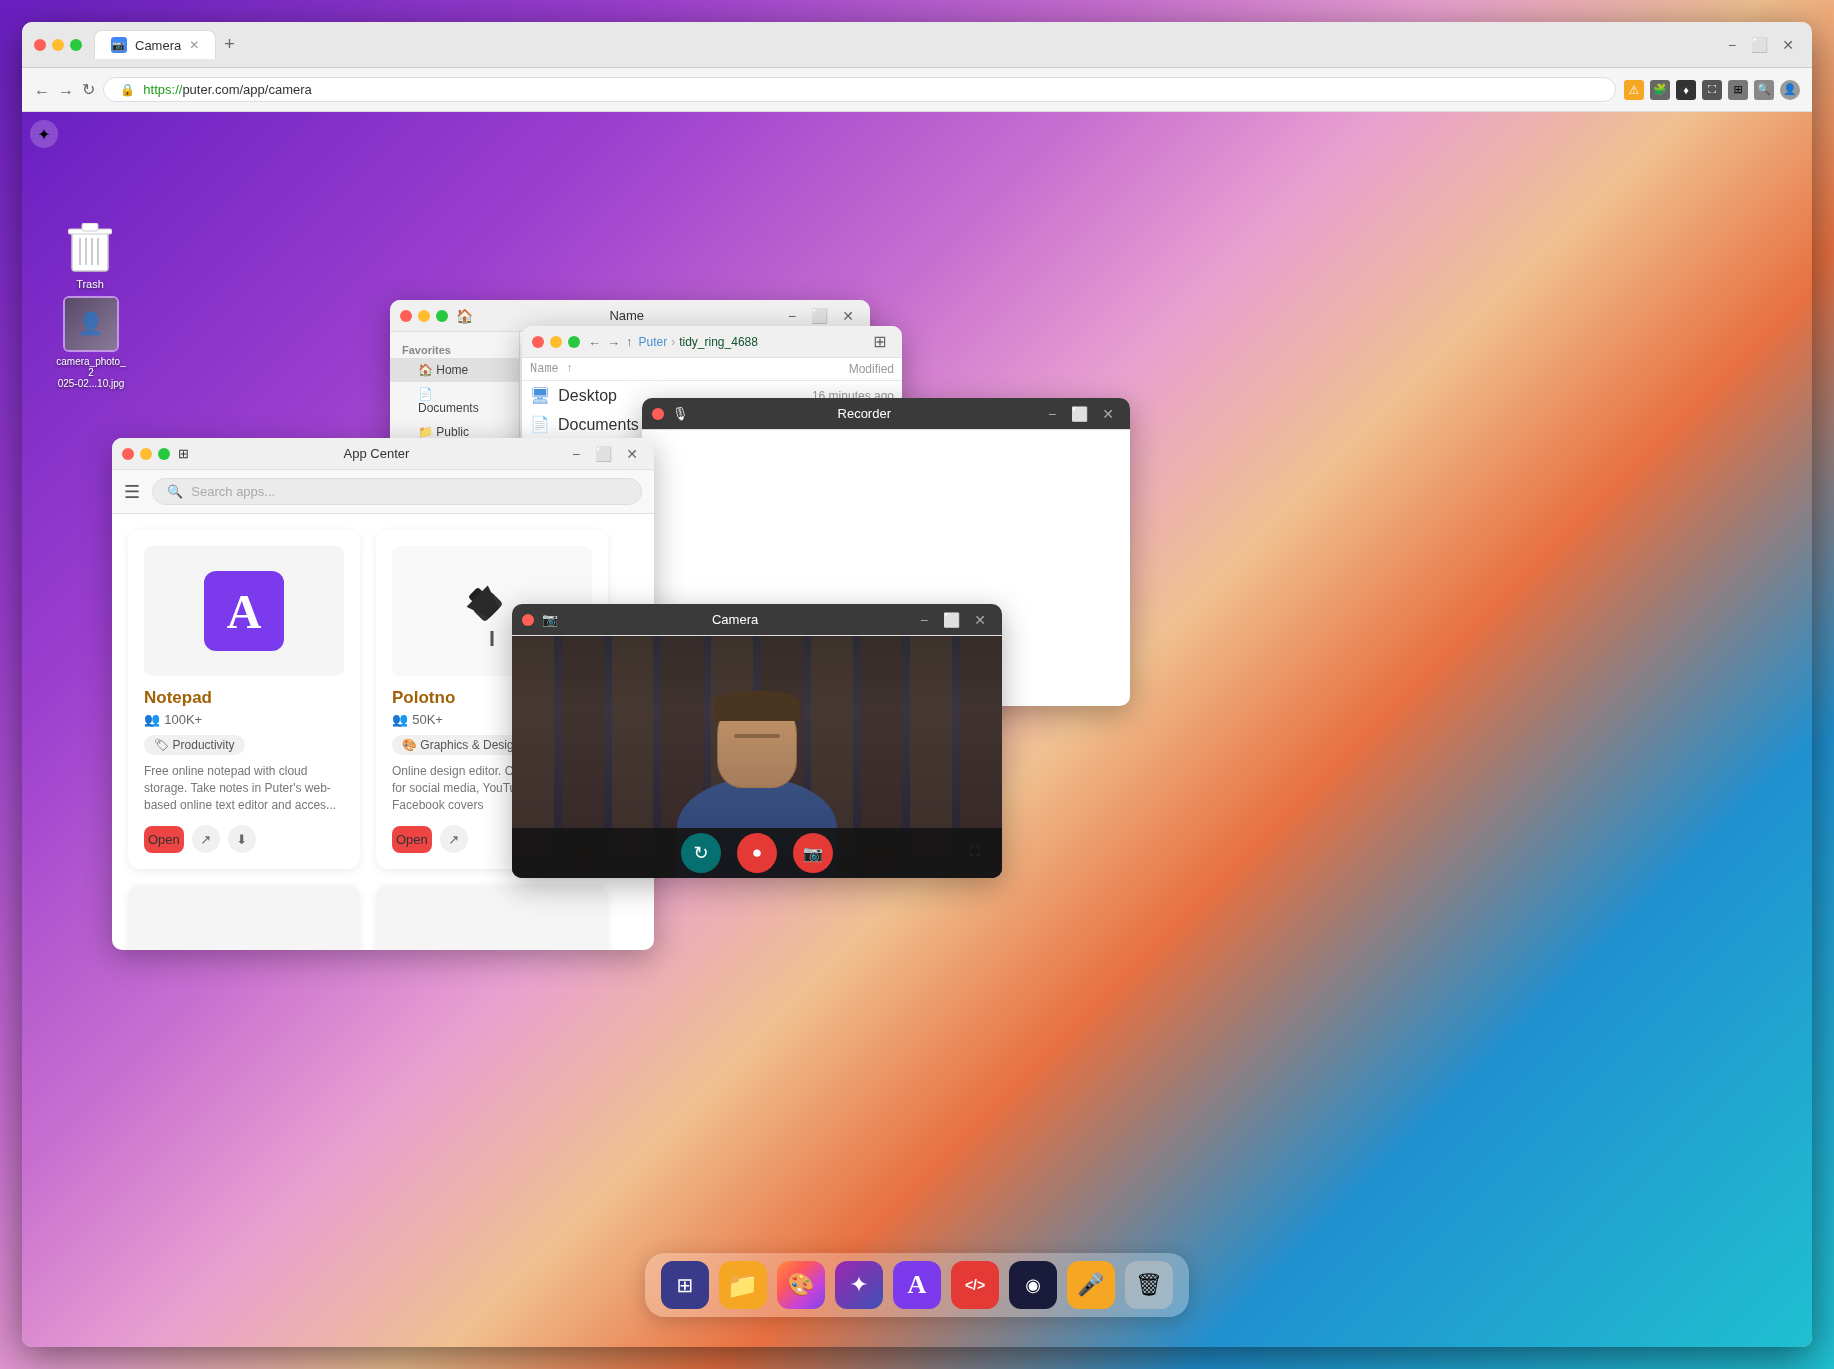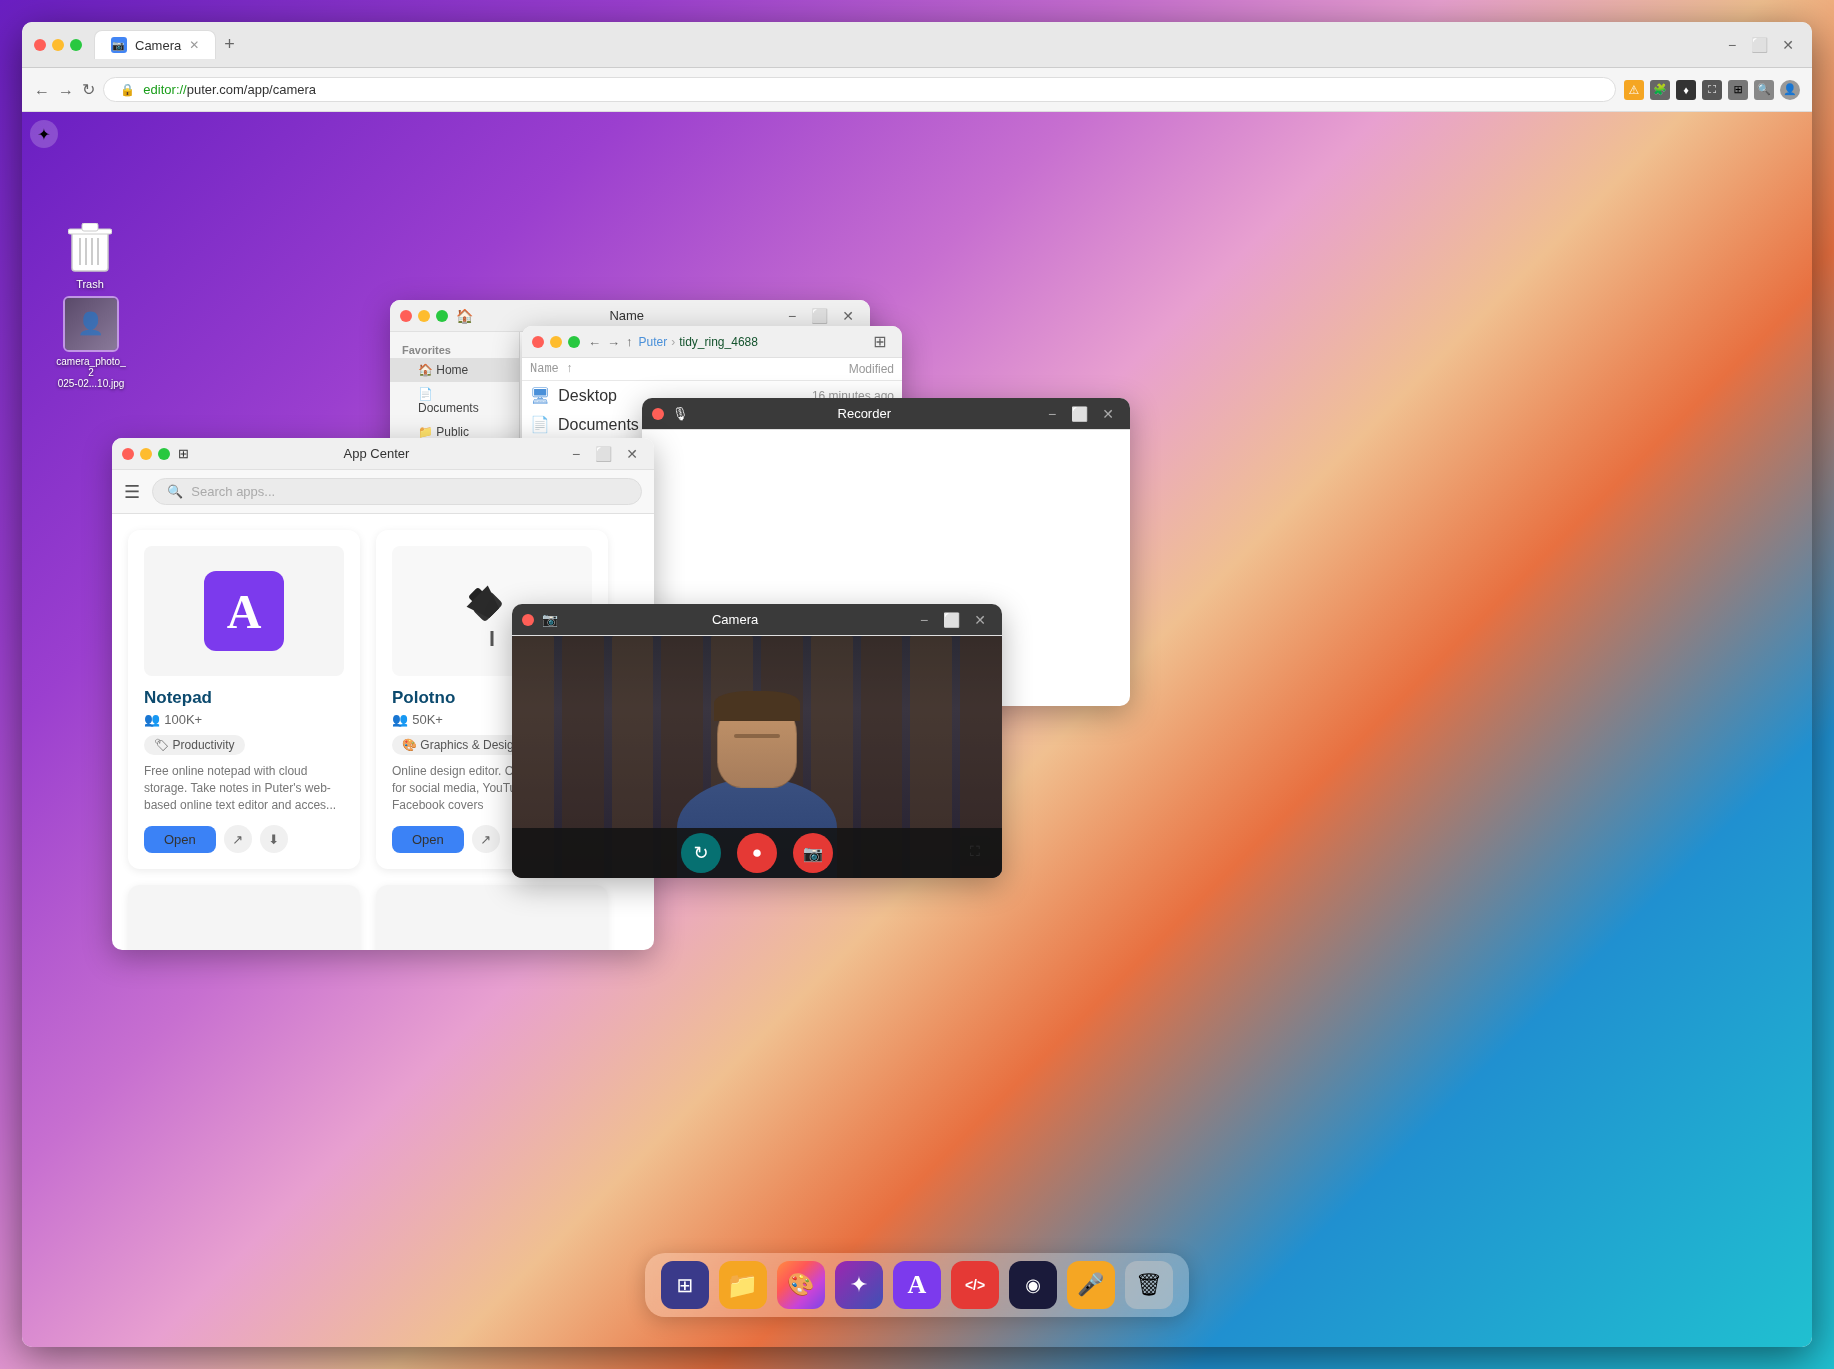--- a/index.html
+++ b/index.html
@@ -286,21 +286,21 @@
     }
 
     .polotno-icon {
       width: 80px; height: 80px;
       display: flex; align-items: center; justify-content: center;
     }
 
     .app-card-name {
       font-size: 17px;
       font-weight: 600;
-      color: #0c4a6e;
+      color: #a16207;
       margin-bottom: 4px;
     }
 
     .app-card-users {
       font-size: 13px;
       color: #666;
       display: flex;
       align-items: center;
       gap: 4px;
       margin-bottom: 8px;
@@ -323,24 +323,24 @@
       margin-bottom: 12px;
     }
 
     .app-card-actions {
       display: flex;
       align-items: center;
       gap: 8px;
     }
 
     .open-btn {
-      background: #3b82f6;
+      background: #ef4444;
       border: none;
       border-radius: 8px;
-      padding: 6px 20px;
+      padding: 6px 4px;
       font-size: 13px;
       cursor: pointer;
       color: #333;
     }
 
     .icon-btn {
       width: 28px; height: 28px;
       border-radius: 50%;
       background: #f0f0f0;
       display: flex; align-items: center; justify-content: center;
@@ -604,21 +604,21 @@
       </div>
     </div>
 
     <div id="browser-toolbar">
       <button class="nav-btn">←</button>
       <button class="nav-btn">→</button>
       <button class="nav-btn">↻</button>
       <div class="address-bar">
         <span style="color:#999;font-size:12px">🔒</span>
         <span class="url">
-          <span class="url-green">editor://</span><span>puter.com</span><span>/app/camera</span>
+          <span class="url-green">https://</span><span>puter.com</span><span>/app/camera</span>
         </span>
       </div>
       <div id="browser-extensions">
         <div class="ext-icon" style="background:#f5a623;color:#fff;font-size:12px;">⚠</div>
         <div class="ext-icon" style="background:#666;">🧩</div>
         <div class="ext-icon" style="background:#333;color:#fff;">♦</div>
         <div class="ext-icon" style="background:#555;color:#fff;">⛶</div>
         <div class="ext-icon" style="background:#777;">⊞</div>
         <div class="ext-icon" style="background:#888;">🔍</div>
         <div class="ext-icon" style="background:#999;border-radius:50%;">👤</div>

